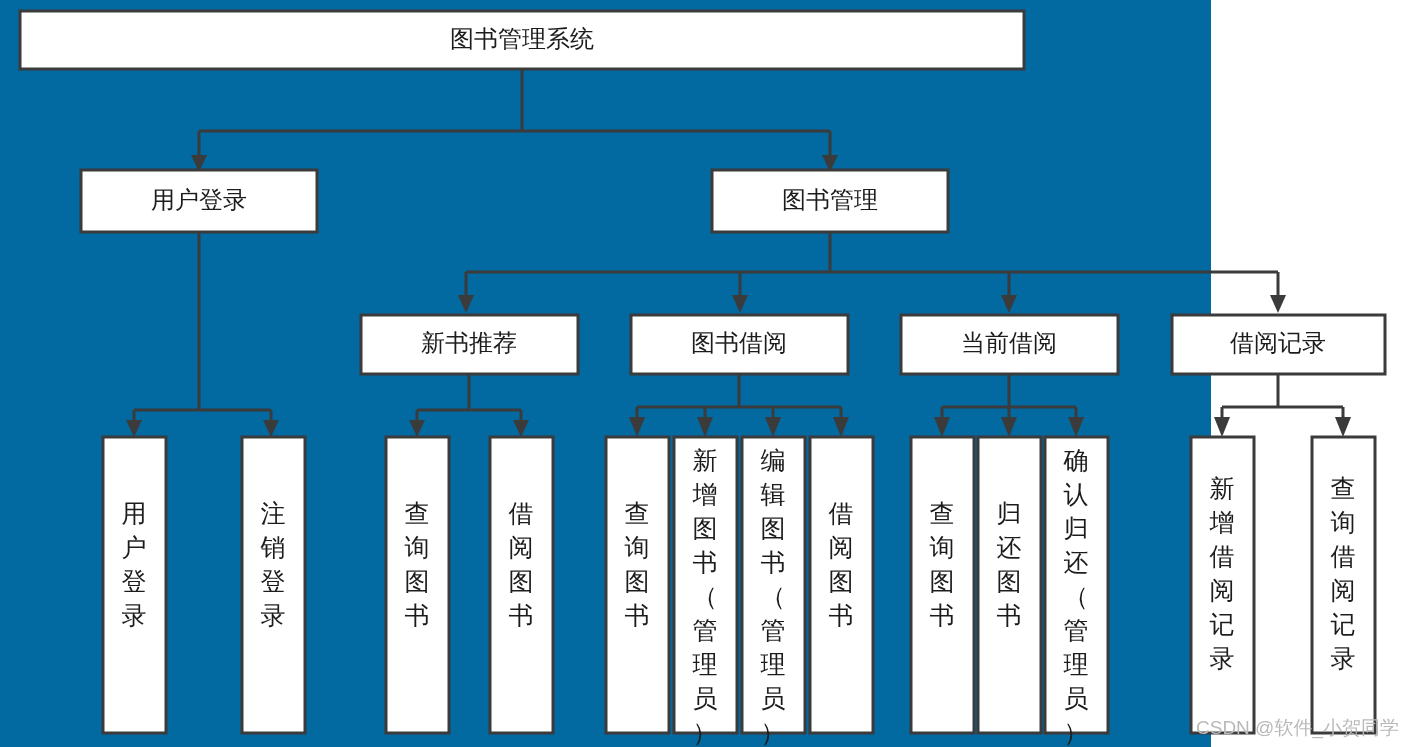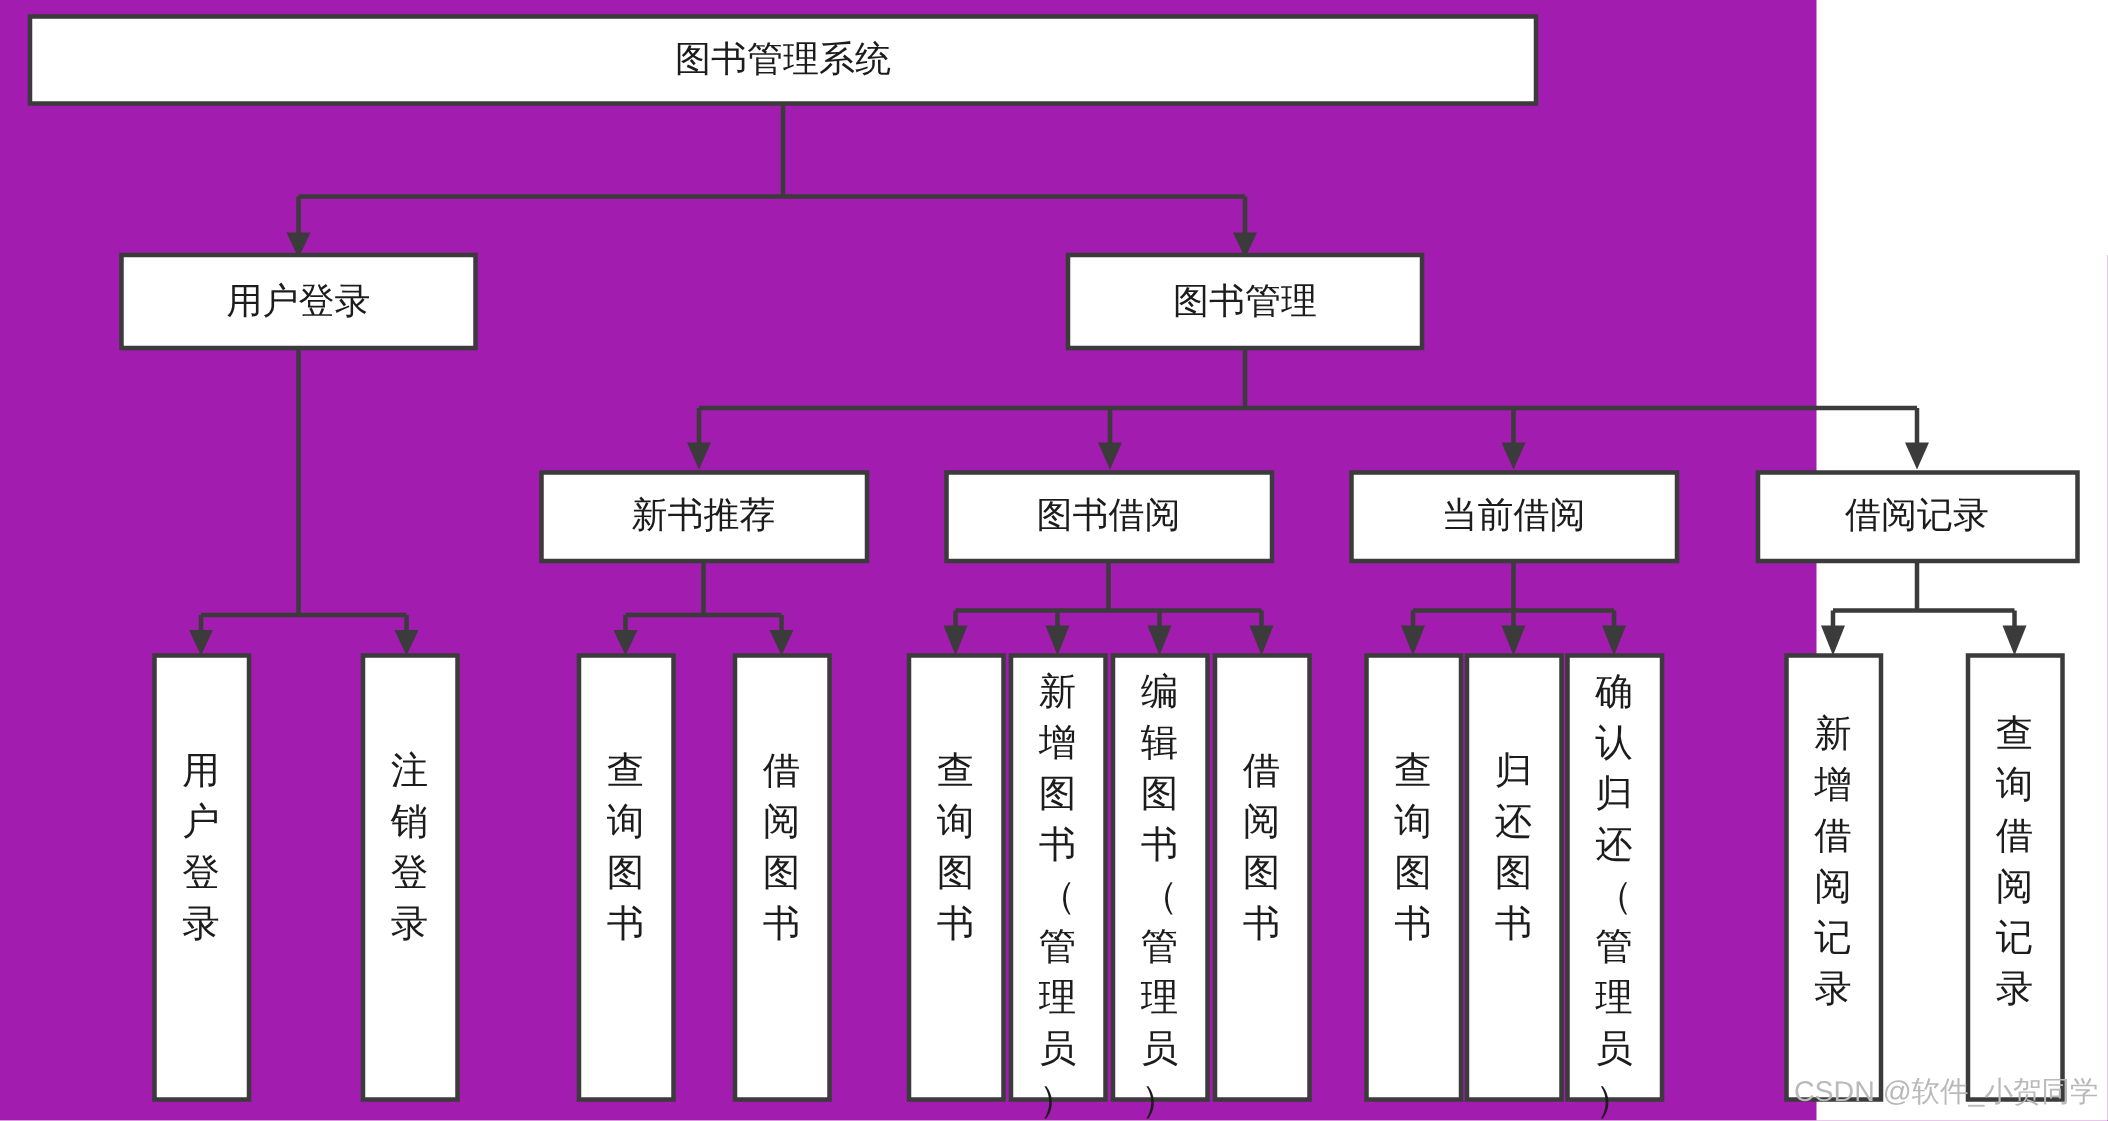--- a/index.html
+++ b/index.html
@@ -10,21 +10,21 @@
   body {
     width: 1405px;
     height: 747px;
     font-family: "Liberation Sans", "DejaVu Sans", sans-serif;
     overflow: hidden;
   }
   #diagram-root {
     position: relative;
     width: 1211px;
     height: 747px;
-    background: #a21caf;
+    background: #0369a1;
   }
   svg.diagram-canvas {
     position: absolute;
     left: 0;
     top: 0;
     width: 1405px;
     height: 747px;
   }
   .node-box {
     fill: #ffffff;

